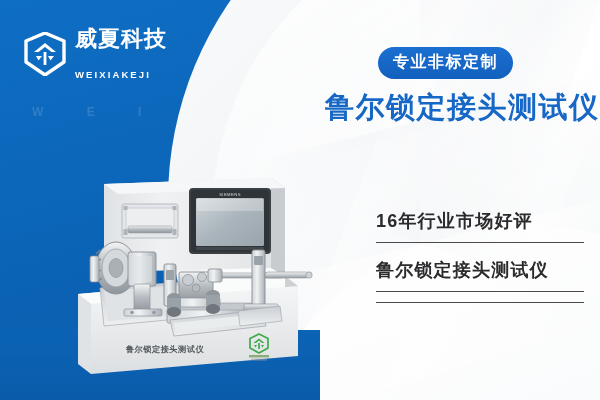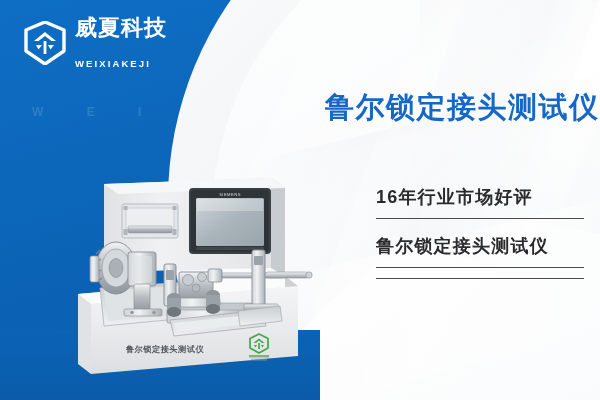--- a/index.html
+++ b/index.html
@@ -74,21 +74,21 @@
   }
 
   
   .bottom-blue {
     position:absolute; left:0; bottom:0; width:320px; height:70px;
     background:linear-gradient(180deg,#0b63b6 0%,#0a5ca9 100%);
   }
 
   
   .logo-wrap {
-    position:absolute; left:24px; top:16px;
+    position:absolute; left:24px; top:27px;
     display:flex; align-items:center; gap:9px;
   }
   .logo-mark { width:42px; height:44px; display:block; }
   .logo-text { display:flex; flex-direction:column; justify-content:center; }
   .logo-cn {
     color:#ffffff; font-size:22px; font-weight:bold;
     letter-spacing:1px; line-height:1.05;
   }
   .logo-en {
     color:#ffffff; font-size:9.5px; font-weight:bold;
@@ -120,21 +120,21 @@
   .title {
     position:absolute; left:325px; top:88px;
     color:#1667c6;
     font-size:29px; font-weight:bold;
     letter-spacing:1.5px;
     white-space:nowrap;
     text-shadow:0 1px 0 rgba(255,255,255,.6);
   }
 
   .features {
-    position:absolute; left:376px; top:180px;
+    position:absolute; left:376px; top:204px;
     width:208px;
   }
   .feature-row {
     font-size:18px; font-weight:bold;
     color:#2b2b2d;
     letter-spacing:1.2px;
     white-space:nowrap;
     padding:5px 0 9px;
   }
   .feature-div {
@@ -174,20 +174,21 @@
       <rect x="19.6" y="20" width="2.8" height="13" fill="#ffffff"></rect>
     </svg>
     <div class="logo-text">
       <div class="logo-cn">威夏科技</div>
       <div class="logo-en">WEIXIAKEJI</div>
     </div>
   </div>
 
   <div class="watermark">W E I X I A K</div>
 
+  <div class="badge">专业非标定制</div>
   <div class="title">鲁尔锁定接头测试仪</div>
 
   <div class="features">
     <div class="feature-row">16年行业市场好评</div>
     <div class="feature-div"></div>
     <div class="feature-row">鲁尔锁定接头测试仪</div>
     <div class="feature-div"></div>
     <div class="feature-div"></div>
   </div>
 

